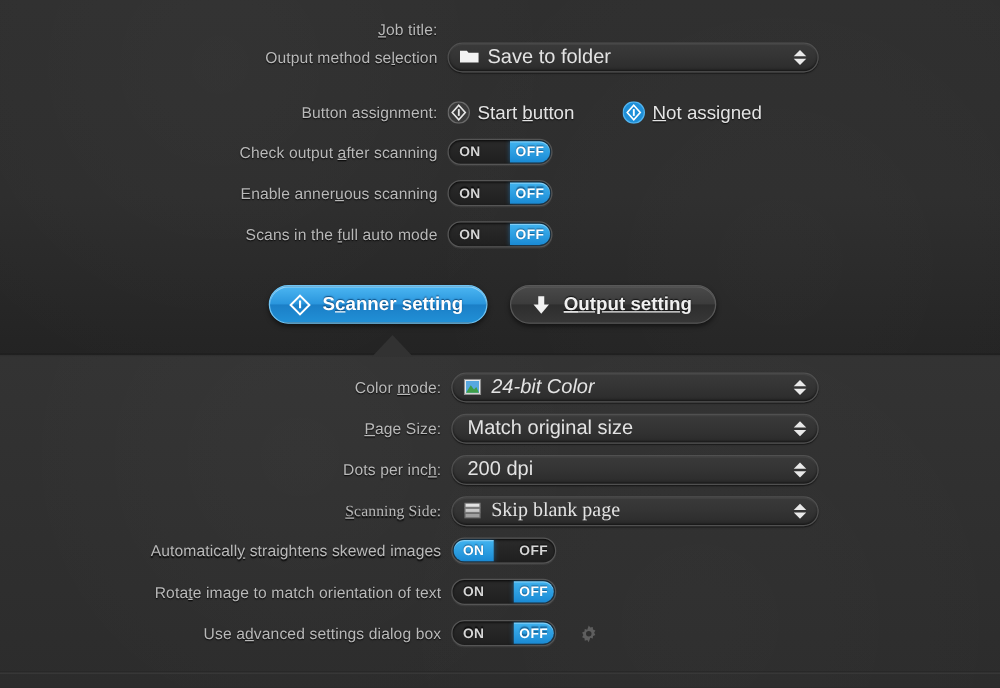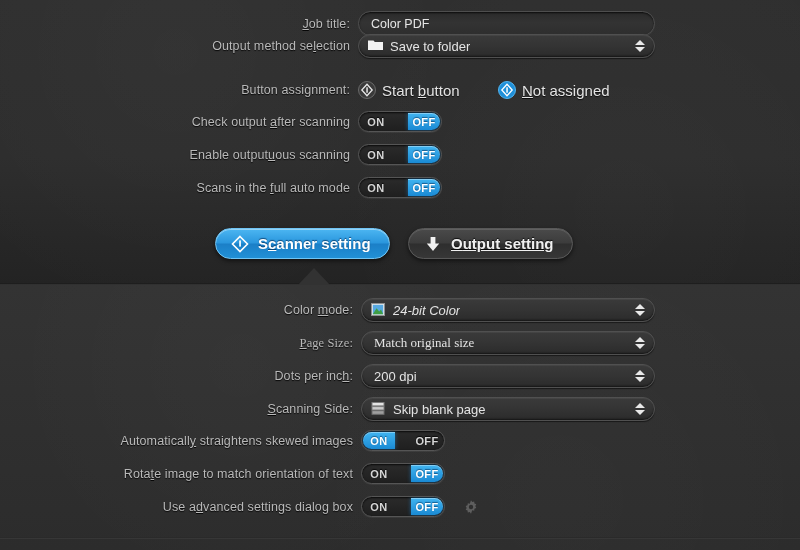--- a/index.html
+++ b/index.html
@@ -58,21 +58,21 @@
   }
   .field.value { color:#e6e6e6; }
 
   
   .ddl {
     height:24px; border-radius:12px;
     background:linear-gradient(#3a3a3a,#343434 48%,#2b2b2b);
     border:1px solid #505050;
     box-shadow:inset 0 1px 1px rgba(255,255,255,.07), inset 0 -1px 2px rgba(0,0,0,.55), 0 1px 1px rgba(0,0,0,.5);
     display:flex; align-items:center; padding:0 10px 0 9px;
-    font-size:13px; color:#e3e3e3; position:relative;
+    font-size:16px; color:#e3e3e3; position:relative;
   }
   .ddl .txt{ white-space:nowrap; overflow:hidden; }
   .spin {
     position:absolute; right:9px; top:50%; transform:translateY(-50%);
     display:flex; flex-direction:column; gap:2px; align-items:center;
   }
   .spin i { display:block; width:0; height:0; border-left:5px solid transparent; border-right:5px solid transparent; }
   .spin i.up { border-bottom:5px solid #e9e9e9; }
   .spin i.dn { border-top:5px solid #e9e9e9; }
 
@@ -144,21 +144,20 @@
 <body>
 
 <div id="app">
 
   <div class="panel-top"></div>
   <div class="panel-bottom"></div>
   <div class="bottom-rule"></div>
 
   <div class="row" style="left:150px; top:11px; width:505px; height:25px;">
     <div class="lbl" style="width:200px; margin-right:8px;"><u>J</u><span>ob title:</span></div>
-    <div class="field value" style="width:297px;" placeholder="Color PDF">Color PDF</div>
   </div>
 
   <div class="row" style="left:150px; top:34px; width:505px; height:24px;">
     <div class="lbl" style="width:200px; margin-right:8px;"><span>Output method se</span><u>l</u><span>ection</span></div>
     <div class="ddl" style="width:297px;">
       <span class="ico">
         <svg width="15" height="12" viewBox="0 0 15 12">
           <path d="M0 1.5h5.5l1.3 1.6H15V11H0z" fill="#f2f2f2"></path>
         </svg>
       </span>
@@ -198,21 +197,21 @@
 
   <div class="row" style="left:150px; top:111px; width:505px; height:21px;">
     <div class="lbl" style="width:200px; margin-right:8px;"><span>Check output </span><u>a</u><span>fter scanning</span></div>
     <div class="toggle">
       <span class="on-side">ON</span>
       <span class="off-side sel">OFF</span>
     </div>
   </div>
 
   <div class="row" style="left:150px; top:144px; width:505px; height:21px;">
-    <div class="lbl" style="width:200px; margin-right:8px;"><span>Enable output</span><u>u</u><span>ous scanning</span></div>
+    <div class="lbl" style="width:200px; margin-right:8px;"><span>Enable anner</span><u>u</u><span>ous scanning</span></div>
     <div class="toggle">
       <span class="on-side">ON</span>
       <span class="off-side sel">OFF</span>
     </div>
   </div>
 
   <div class="row" style="left:150px; top:177px; width:505px; height:21px;">
     <div class="lbl" style="width:200px; margin-right:8px;"><span>Scans in the </span><u>f</u><span>ull auto mode</span></div>
     <div class="toggle">
       <span class="on-side">ON</span>
@@ -254,21 +253,21 @@
         </svg>
       </span>
       <span class="txt">24-bit Color</span>
       <span class="spin">
           <i class="up"></i>
           <i class="dn"></i>
         </span>
     </div>
   </div>
 
-  <div class="row" style="left:110px; top:331px; width:545px; height:24px;font-family:Liberation Serif, serif;">
+  <div class="row" style="left:110px; top:331px; width:545px; height:24px;">
     <div class="lbl" style="width:243px; margin-right:8px;"><u>P</u><span>age Size:</span></div>
     <div class="ddl" style="width:294px; padding-left:12px;">
       <span class="txt">Match original size</span>
       <span class="spin">
           <i class="up"></i>
           <i class="dn"></i>
         </span>
     </div>
   </div>
 
@@ -276,21 +275,21 @@
     <div class="lbl" style="width:243px; margin-right:8px;"><span>Dots per inc</span><u>h</u><span>:</span></div>
     <div class="ddl" style="width:294px; padding-left:12px;">
       <span class="txt">200 dpi</span>
       <span class="spin">
           <i class="up"></i>
           <i class="dn"></i>
         </span>
     </div>
   </div>
 
-  <div class="row" style="left:110px; top:397px; width:545px; height:24px;">
+  <div class="row" style="left:110px; top:397px; width:545px; height:24px;font-family:Liberation Serif, serif;">
     <div class="lbl" style="width:243px; margin-right:8px;"><u>S</u><span>canning Side:</span></div>
     <div class="ddl" style="width:294px;">
       <span class="ico">
         <svg width="14" height="13" viewBox="0 0 14 13">
           <rect x="1" y="0.5" width="12" height="3.4" fill="#e3e3e3" stroke="#7c7c7c"></rect>
           <rect x="1" y="4.6" width="12" height="3.4" fill="#c9c9c9" stroke="#7c7c7c"></rect>
           <rect x="1" y="8.7" width="12" height="3.6" fill="#9f9f9f" stroke="#6d6d6d"></rect>
         </svg>
       </span>
       <span class="txt">Skip blank page</span>

